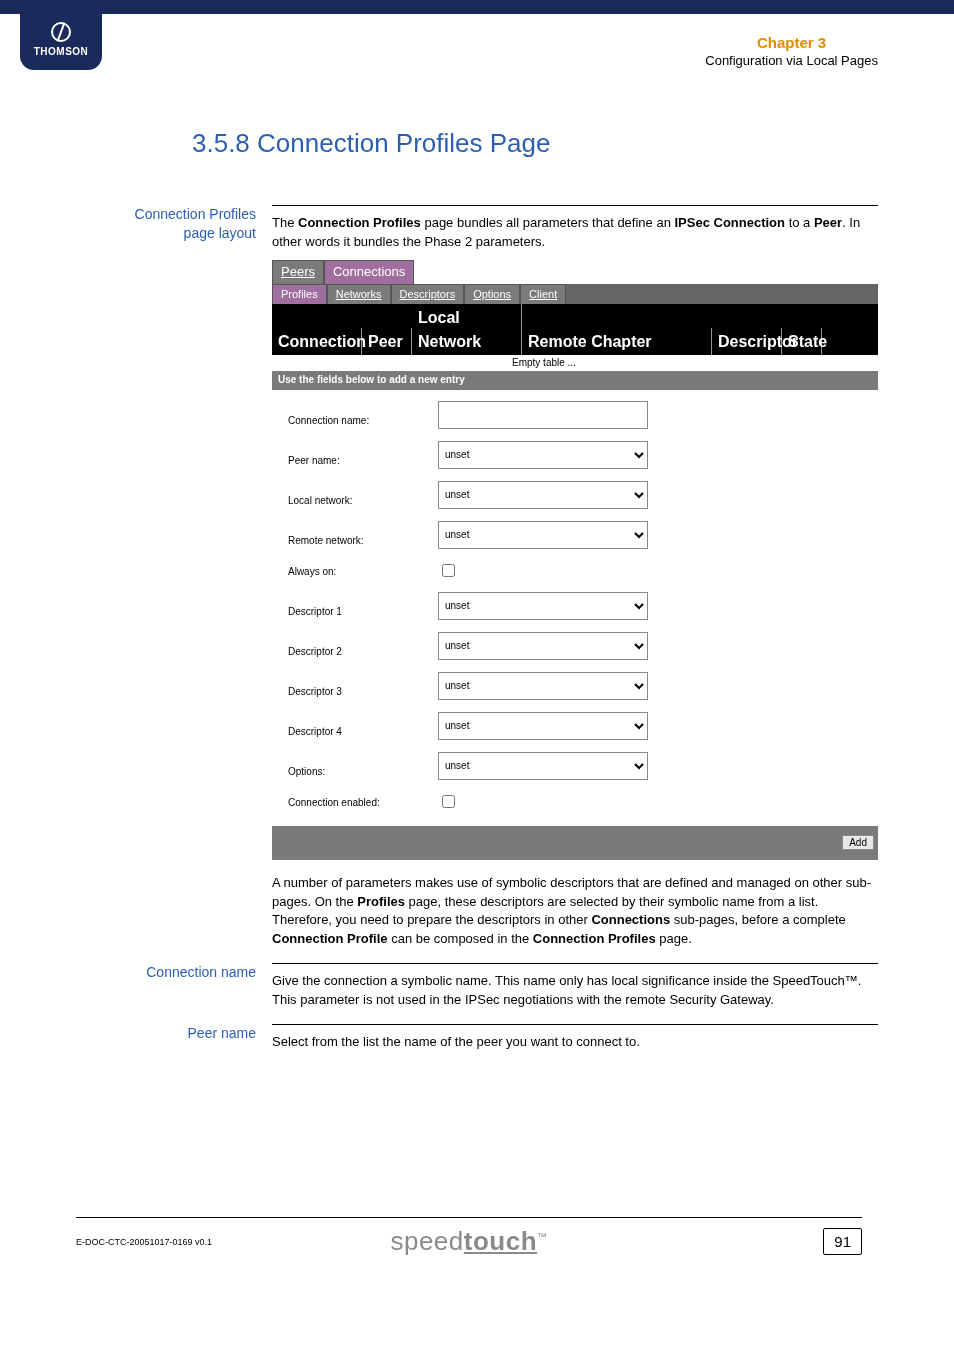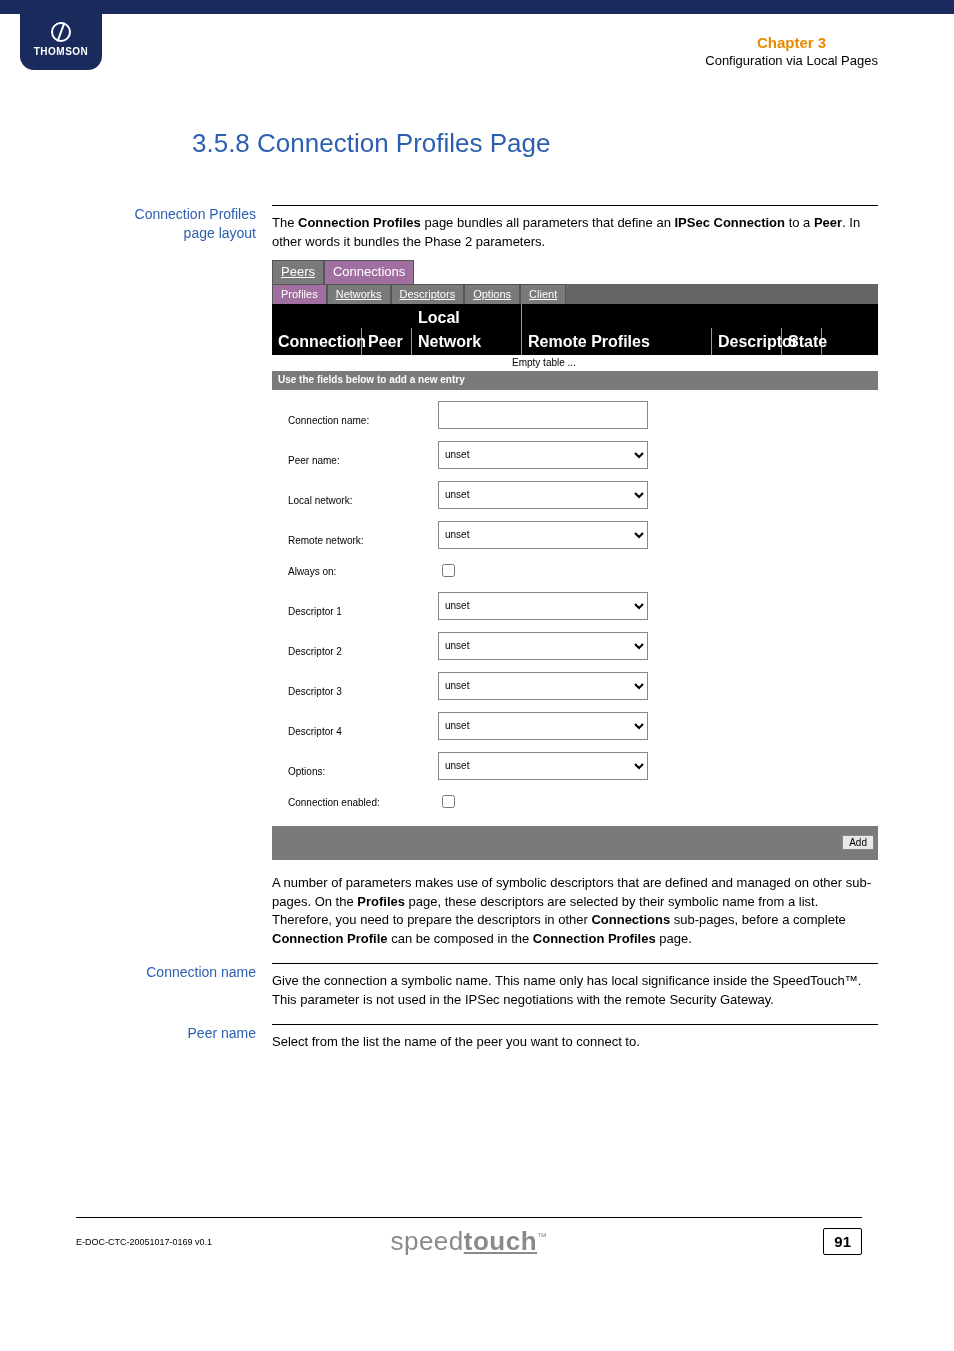--- a/index.html
+++ b/index.html
@@ -223,21 +223,21 @@
     letter-spacing: 0.5px;
     position: absolute;
     left: 50%;
     transform: translateX(-50%);
   }
   .brand .touch { font-weight: bold; text-decoration: underline; }
   .brand sup { font-size: 10px; vertical-align: super;}
   .page-num {
     border: 1.5px solid #000;
     padding: 4px 10px;
-    font-weight: bold;
+    font-weight: normal;
     font-size: 15px;
     border-radius: 2px;
   }
 </style>
 </head>
 <body>
 
 <div class="top-bar"></div>
 <div class="logo-box">
   <div class="globe"></div>
@@ -271,21 +271,21 @@
             <div class="subtab active">Profiles</div>
             <div class="subtab">Networks</div>
             <div class="subtab">Descriptors</div>
             <div class="subtab">Options</div>
             <div class="subtab">Client</div>
           </div>
         <div class="table-hdr" id="tblhdr">
             <div style="width: 90px;">Connection</div>
             <div style="width: 50px;">Peer</div>
             <div style="width: 110px;">Local Network</div>
-            <div style="width: 190px;">Remote Profiles</div>
+            <div style="width: 190px;">Remote Chapter</div>
             <div style="width: 70px;">Descriptor</div>
             <div style="width: 40px;">State</div>
           </div>
         <div class="empty-row">Empty table ...</div>
         <div class="form-hdr">Use the fields below to add a new entry</div>
         <div id="formrows">
             <div class="form-row">
               <label>Connection name:</label>
               <input type="text" style="">
             </div>

